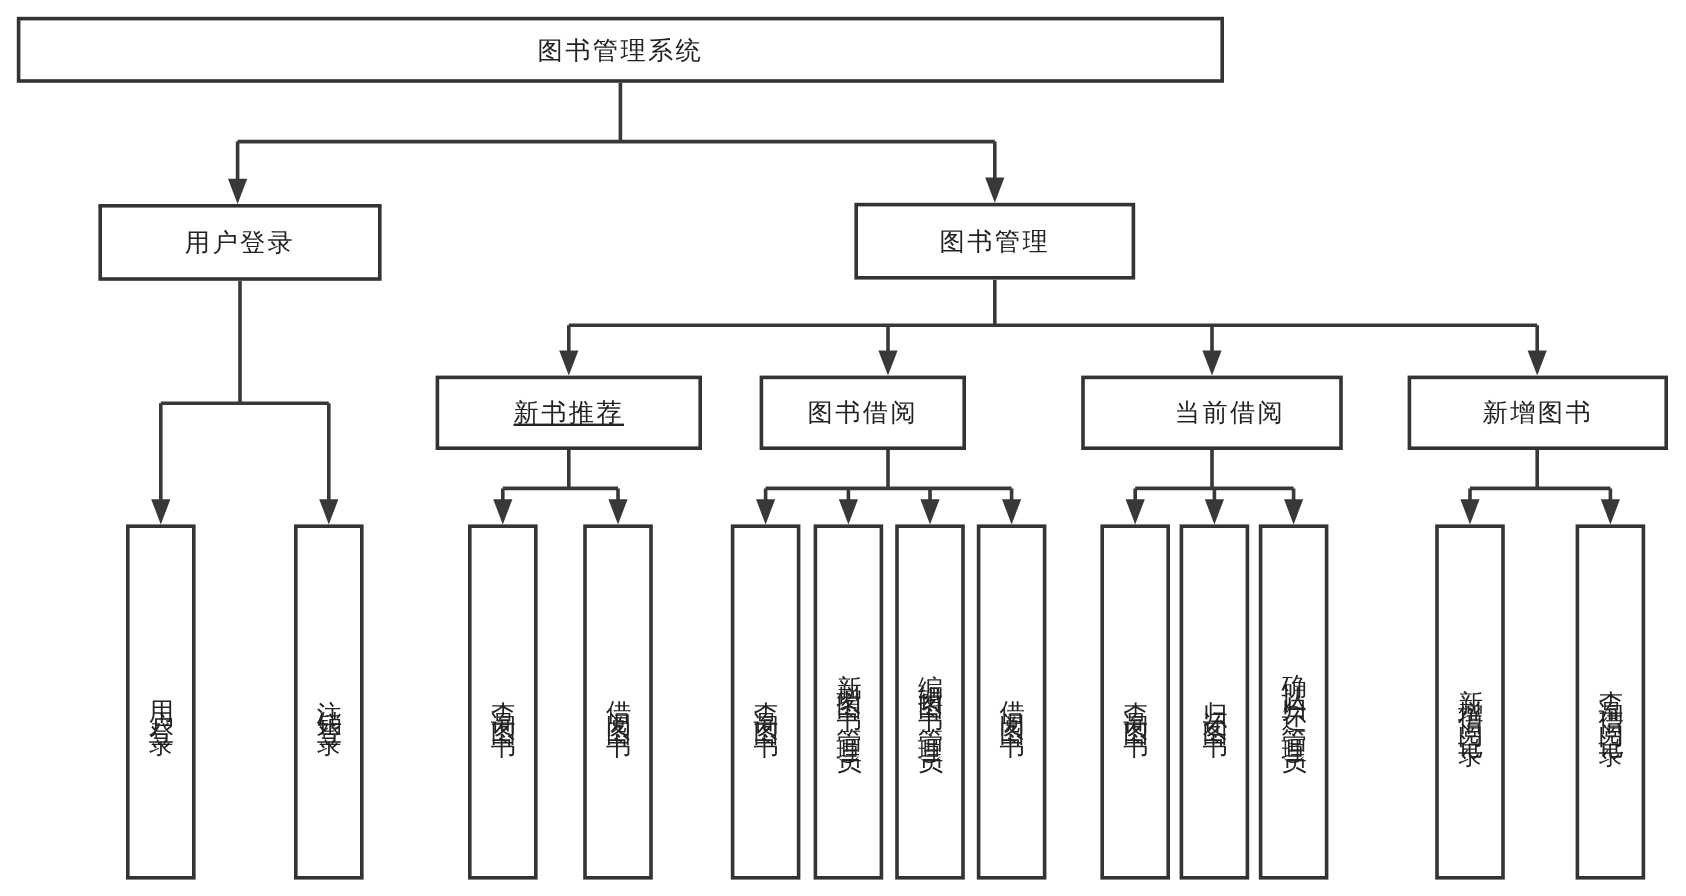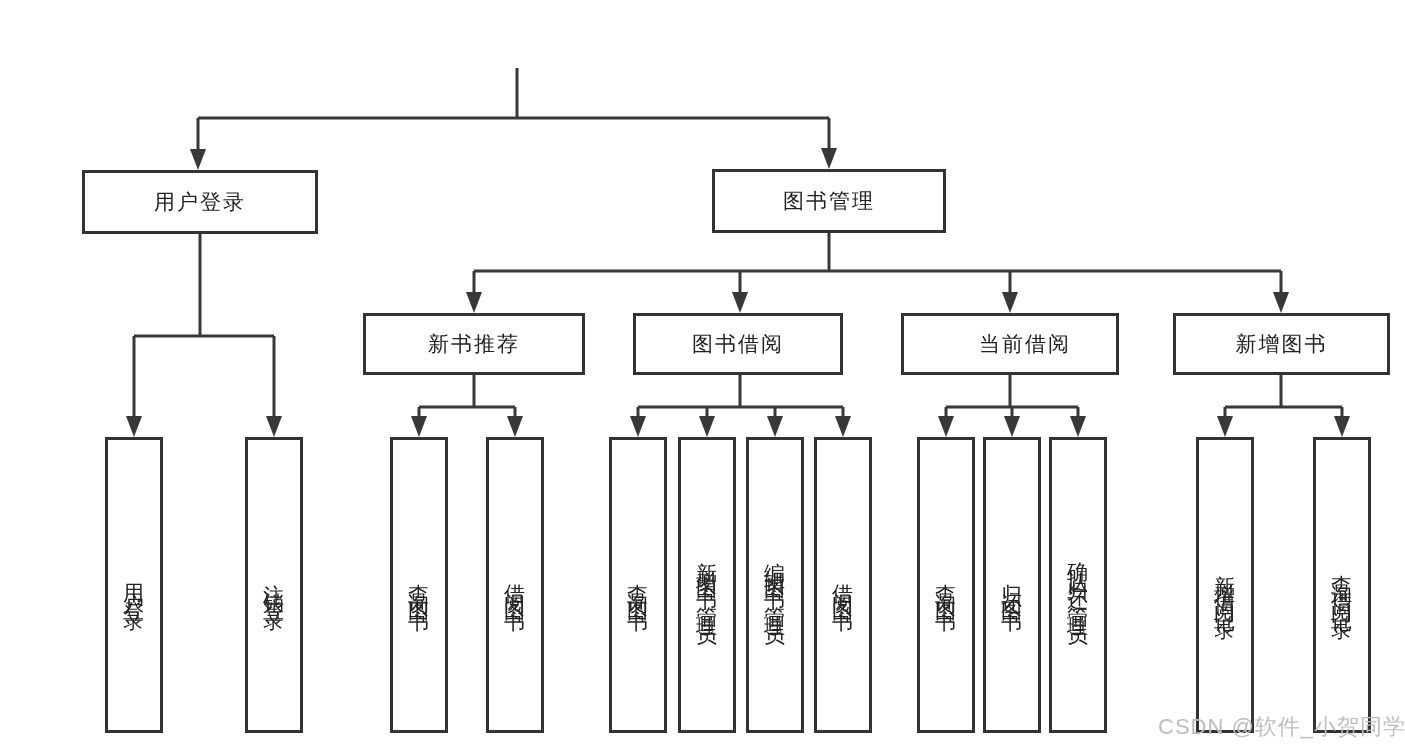--- a/index.html
+++ b/index.html
@@ -91,32 +91,35 @@
     <path d="M1010 375 V407 M946 407 H1078 M946 407 V420 M1012 407 V420 M1078 407 V420"></path>
     <polygon points="938,416 954,416 946,437"></polygon>
     <polygon points="1004,416 1020,416 1012,437"></polygon>
     <polygon points="1070,416 1086,416 1078,437"></polygon>
 
     <path d="M1281 375 V407 M1225 407 H1342 M1225 407 V420 M1342 407 V420"></path>
     <polygon points="1217,416 1233,416 1225,437"></polygon>
     <polygon points="1334,416 1350,416 1342,437"></polygon>
   </svg>
 
+  <div class="hbox" style="left:14px;top:14px;width:1006px;height:55px;">
+    <span>图书管理系统</span>
+  </div>
 
   <div class="hbox" style="left:82px;top:170px;width:236px;height:64px;">
     <span>用户登录</span>
   </div>
   <div class="hbox" style="left:712px;top:169px;width:234px;height:64px;font-family:Liberation Mono, monospace;">
     <span>图书管理</span>
   </div>
 
-  <div class="hbox" style="left:363px;top:313px;width:222px;height:62px;">
+  <div class="hbox" style="left:363px;top:313px;width:222px;height:62px;text-decoration:underline;">
     <span>新书推荐</span>
   </div>
-  <div class="hbox" style="left:633px;top:313px;width:210px;height:62px;">
+  <div class="hbox" style="left:633px;top:313px;width:172px;height:62px;">
     <span>图书借阅</span>
   </div>
   <div class="hbox" style="left:901px;top:313px;width:218px;height:62px;padding-left:30px;">
     <span>当前借阅</span>
   </div>
   <div class="hbox" style="left:1173px;top:313px;width:217px;height:62px;">
     <span>新增图书</span>
   </div>
 
   <div class="vbox" style="left:105px;">
@@ -156,15 +159,14 @@
     <span class="vlabel">确认归还（管理员）</span>
   </div>
 
   <div class="vbox" style="left:1196px;">
     <span class="vlabel">新增借阅记录</span>
   </div>
   <div class="vbox" style="left:1313px;">
     <span class="vlabel">查询借阅记录</span>
   </div>
 
-  <div class="watermark">CSDN @软件_小贺同学</div>
 
 </div>
 
 </body></html>

